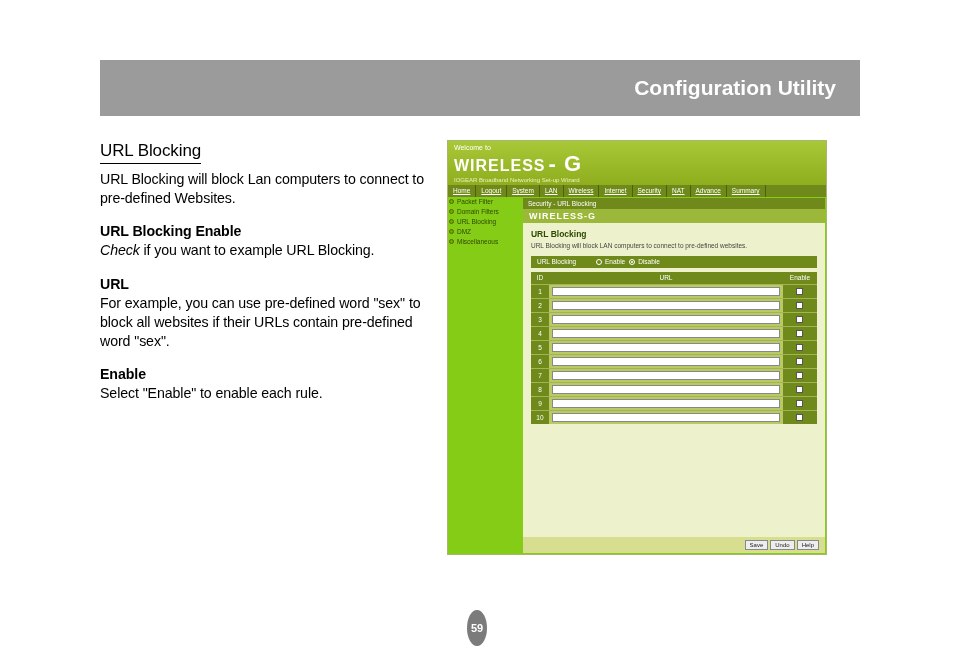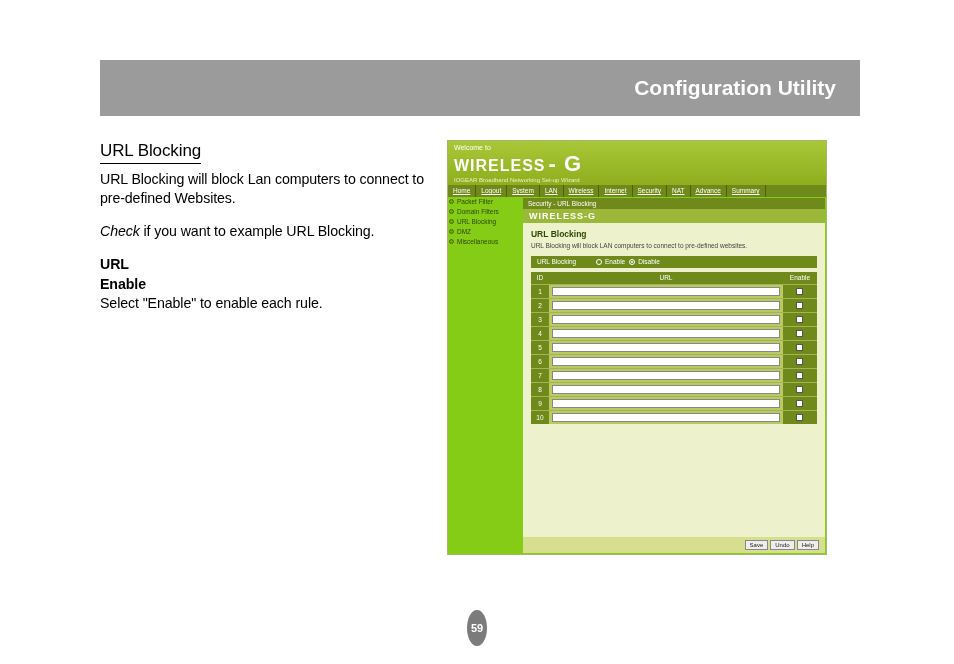--- a/index.html
+++ b/index.html
@@ -266,25 +266,27 @@
 <div class="page">
   <div class="header-bar">
     <span>Configuration Utility</span>
   </div>
 
   <div class="content">
     <div class="left-col">
       <div class="section-title">URL Blocking</div>
       <div class="para">URL Blocking will block Lan computers to connect to pre-defined Websites.</div>
 
+      <div class="bold">URL Blocking Enable</div>
       <div class="para">
         <span class="italic">Check</span><span> if you want to example URL Blocking.</span>
       </div>
 
       <div class="bold">URL</div>
+      <div class="para">For example, you can use pre-defined word "sex" to block all websites if their URLs contain pre-defined word "sex".</div>
 
       <div class="bold">Enable</div>
       <div class="para">Select "Enable" to enable each rule.</div>
     </div>
 
     <div class="right-col">
       <div class="screenshot">
         <div class="ss-banner">
           <div>Welcome to</div>
           <div class="ss-brand">

